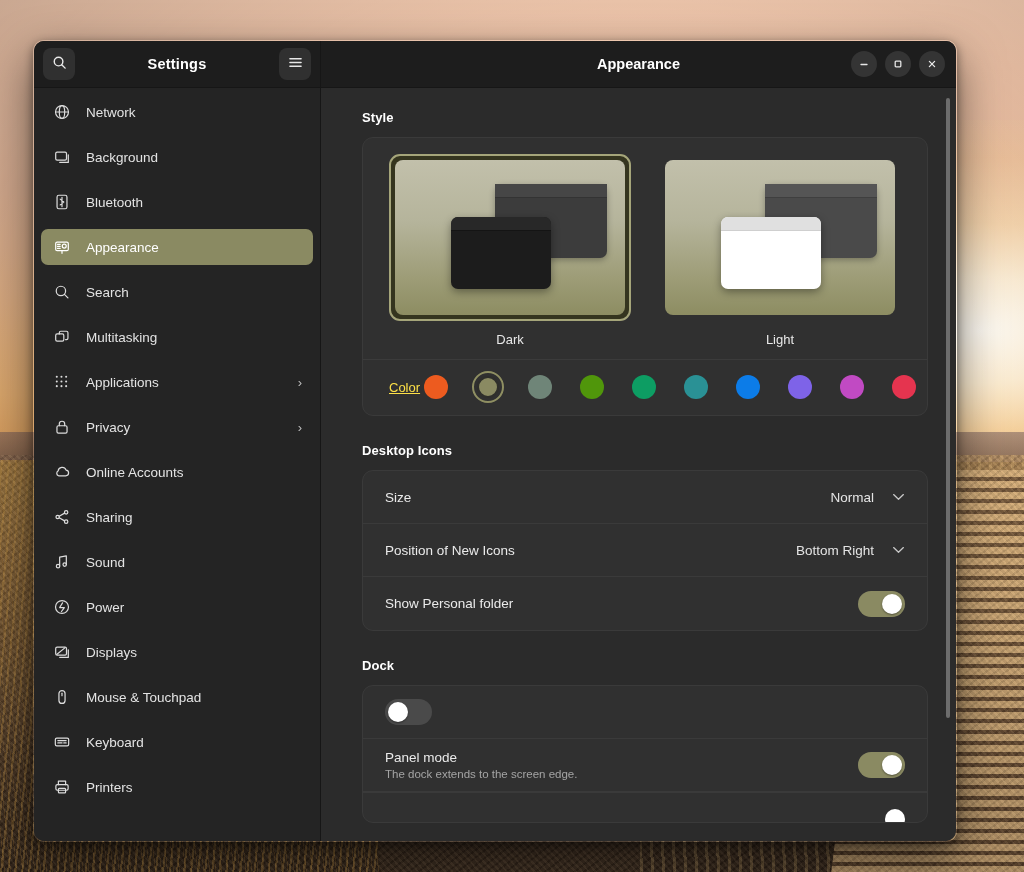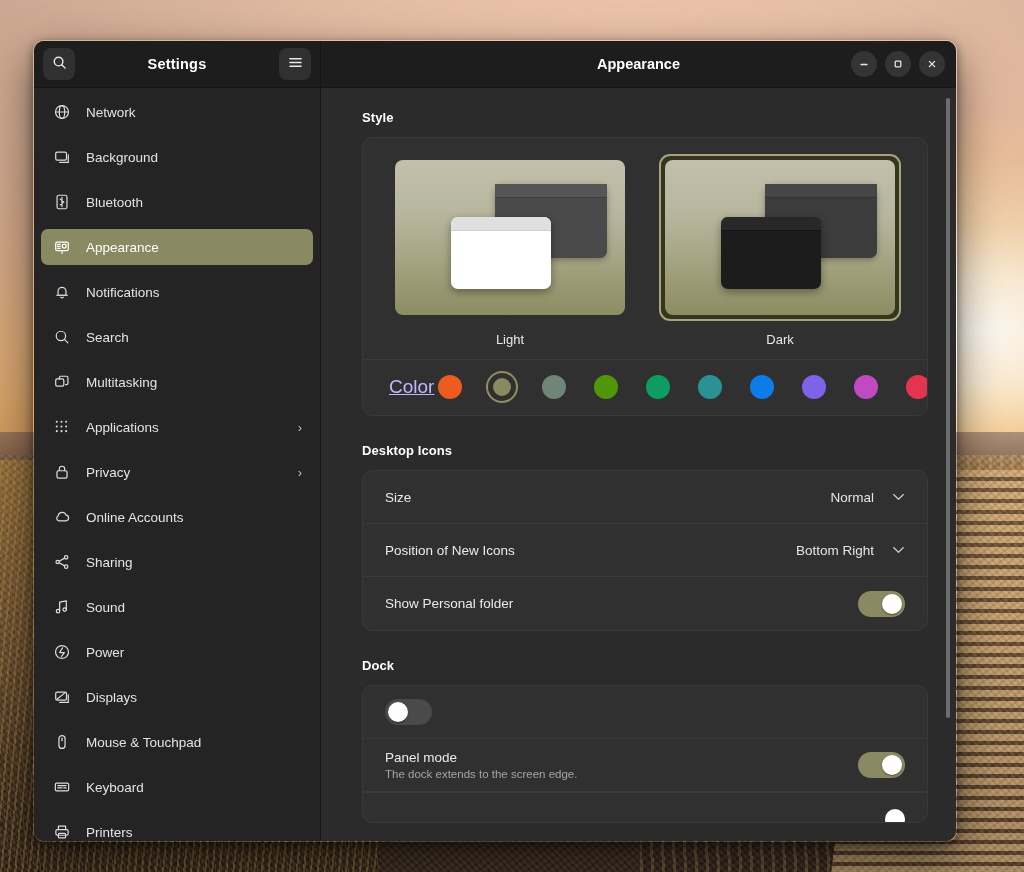--- a/index.html
+++ b/index.html
@@ -233,21 +233,21 @@
   .style-label {
     text-align: center; color: #e8e8e8; font-size: 13px;
     margin-top: 11px; margin-bottom: 12px;
   }
   #color-row {
     border-top: 1px solid #3b3b3b;
     margin: 0 -26px;
     padding: 11px 26px 12px 26px;
     display: flex; align-items: center;
   }
-  #color-label { color: #c4b5fd; font-size: 19px; width: 110px; text-decoration: underline; }
+  #color-label { color: #fde047; font-size: 13px; width: 110px; text-decoration: underline; }
   #color-swatches { display: flex; gap: 20px; align-items: center; }
   .swatch-wrap {
     width: 32px; height: 32px; border-radius: 50%;
     display: flex; align-items: center; justify-content: center;
     cursor: pointer;
     border: 2px solid transparent;
   }
   .swatch-wrap.selected { border-color: #8f8f62; }
   .swatch { width: 24px; height: 24px; border-radius: 50%; }
   .swatch-wrap.selected .swatch { width: 22px; height: 22px; border: 2px solid #2f2f2b; }
@@ -381,30 +381,20 @@
                 <line x1="5" y1="9.3" x2="8" y2="9.3"></line>
                 <line x1="5" y1="11.6" x2="8" y2="11.6"></line>
                 <line x1="10" y1="17" x2="10" y2="14"></line>
               </svg>
             </span>
             <span class="nav-label">Appearance</span>
           </div>
           <div class="nav-item">
             <span class="nav-ico">
               <svg width="18" height="18" viewBox="0 0 20 20" fill="none" stroke="currentColor" stroke-width="1.35" stroke-linecap="round" stroke-linejoin="round">
-                <path d="M5.6 13.6V9.2a4.4 4.4 0 0 1 8.8 0v4.4z"></path>
-                <line x1="4" y1="13.6" x2="16" y2="13.6"></line>
-                <path d="M8.6 15.8a1.6 1.6 0 0 0 2.8 0"></path>
-              </svg>
-            </span>
-            <span class="nav-label">Notifications</span>
-          </div>
-          <div class="nav-item">
-            <span class="nav-ico">
-              <svg width="18" height="18" viewBox="0 0 20 20" fill="none" stroke="currentColor" stroke-width="1.35" stroke-linecap="round" stroke-linejoin="round">
                 <circle cx="8.8" cy="8.8" r="5.2"></circle>
                 <line x1="12.7" y1="12.7" x2="16.6" y2="16.6"></line>
               </svg>
             </span>
             <span class="nav-label">Search</span>
           </div>
           <div class="nav-item">
             <span class="nav-ico">
               <svg width="18" height="18" viewBox="0 0 20 20" fill="none" stroke="currentColor" stroke-width="1.35" stroke-linecap="round" stroke-linejoin="round">
                 <rect x="3" y="6.6" width="9" height="8" rx="1.6"></rect>
@@ -547,48 +537,48 @@
         </div>
       </div>
 
       <div id="content">
 
         <div class="section">
           <div class="sec-title">Style</div>
           <div class="card" id="style-card">
             <div id="style-choices">
 
+              <div class="style-choice dark selected">
+                <div class="preview-frame">
+                  <div class="preview">
+                    <div class="pv-win-back">
+                        <div class="pv-bar"></div>
+                      </div>
+                    <div class="pv-win-front">
+                        <div class="pv-bar"></div>
+                      </div>
+                  </div>
+                </div>
+                <div class="style-label">Dark</div>
+              </div>
+
               <div class="style-choice light">
                 <div class="preview-frame">
                   <div class="preview">
                     <div class="pv-win-back">
                         <div class="pv-bar"></div>
                       </div>
                     <div class="pv-win-front">
                         <div class="pv-bar"></div>
                       </div>
                   </div>
                 </div>
                 <div class="style-label">Light</div>
               </div>
 
-              <div class="style-choice dark selected">
-                <div class="preview-frame">
-                  <div class="preview">
-                    <div class="pv-win-back">
-                        <div class="pv-bar"></div>
-                      </div>
-                    <div class="pv-win-front">
-                        <div class="pv-bar"></div>
-                      </div>
-                  </div>
-                </div>
-                <div class="style-label">Dark</div>
-              </div>
-
             </div>
             <div id="color-row">
               <div id="color-label">Color</div>
               <div id="color-swatches">
                   <div class="swatch-wrap">
                     <div class="swatch" style="background: rgb(237, 91, 31);"></div>
                   </div>
                   <div class="swatch-wrap selected">
                     <div class="swatch" style="background: rgb(138, 138, 98);"></div>
                   </div>

